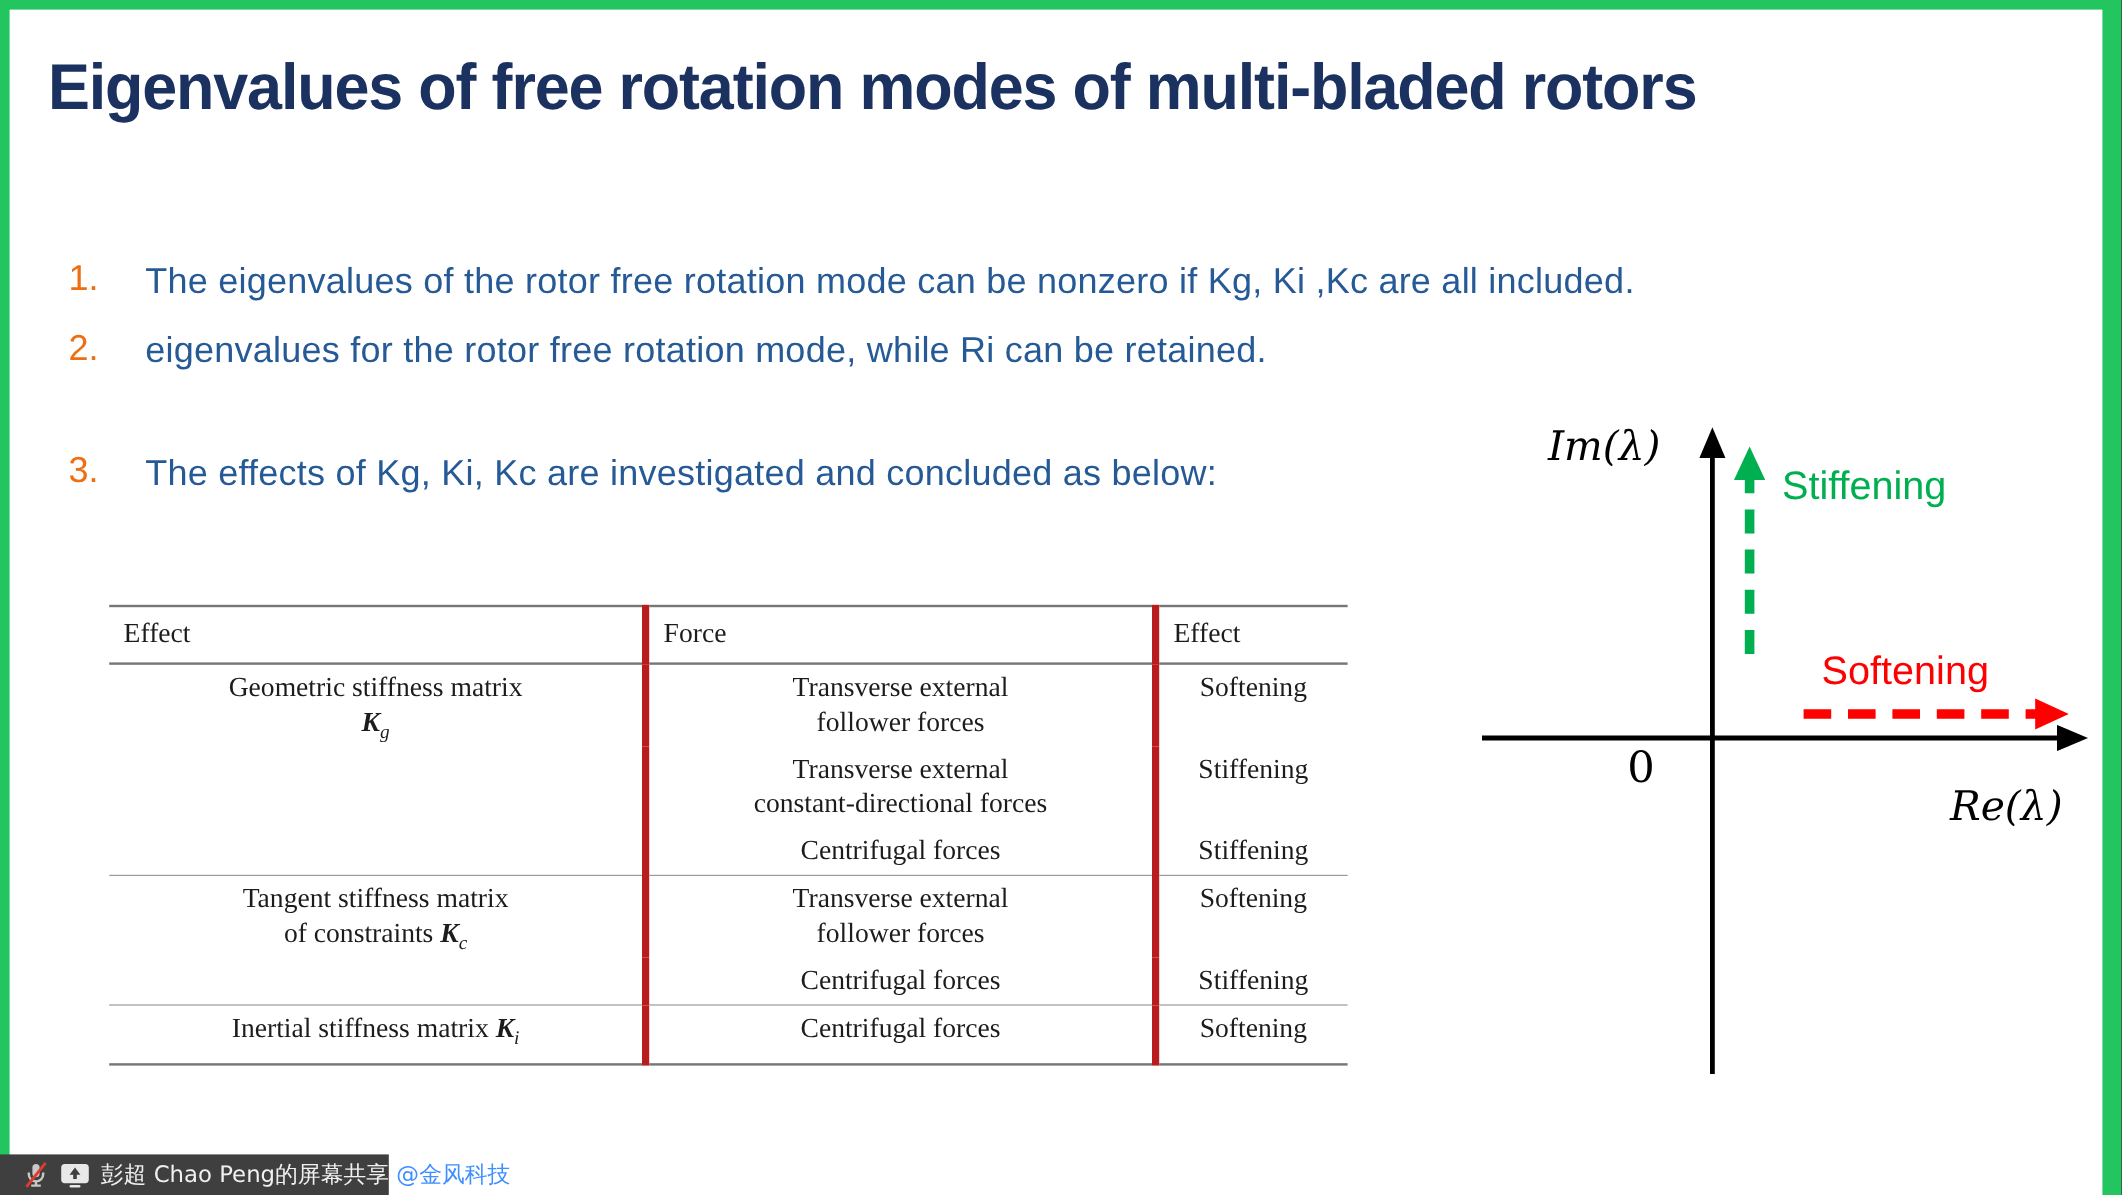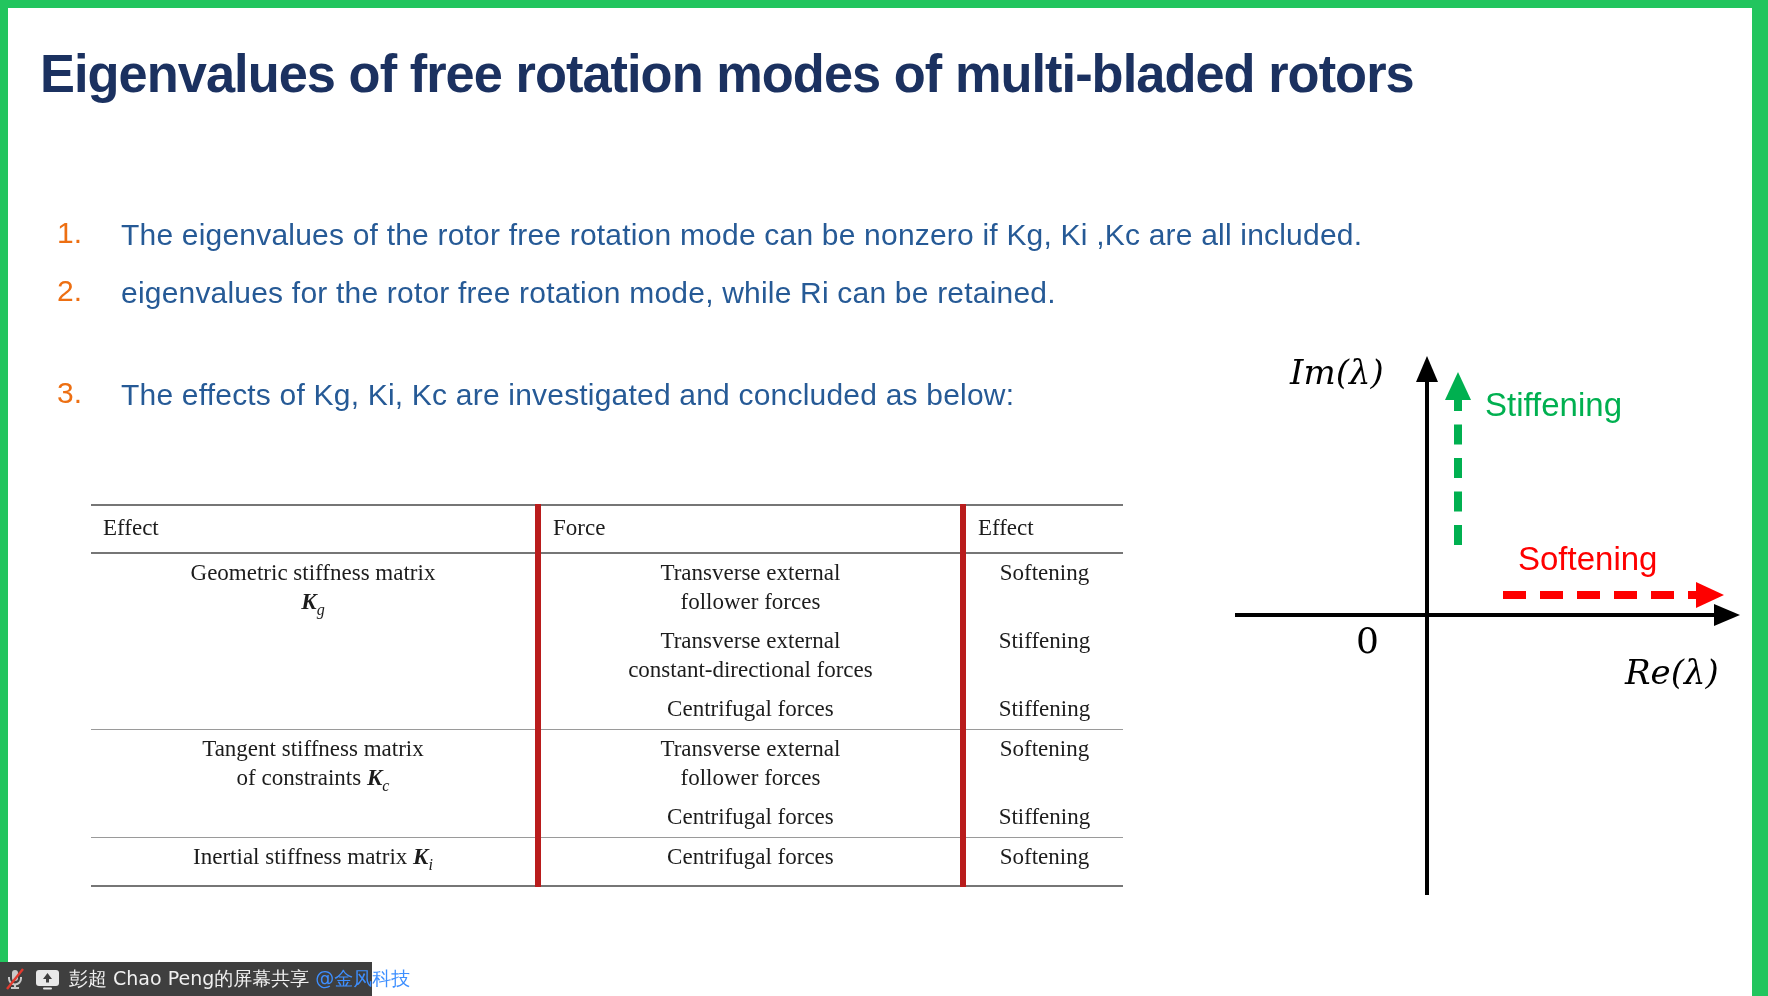--- a/index.html
+++ b/index.html
@@ -79,23 +79,23 @@
     position:absolute; left:405px; top:46px;
     font-size:33px; color:#00B050; white-space:nowrap;
   }
   #softening-label {
     position:absolute; left:438px; top:200px;
     font-size:33px; color:#FE0000; white-space:nowrap;
   }
 
   
   #share-bar {
-    position:absolute; left:0; top:962px; width:372px; height:34px;
+    position:absolute; left:0; top:962px; width:324px; height:34px;
     background:#3F3F3F; display:flex; align-items:center;
-    padding-left:4px; box-sizing:border-box; z-index:5;
+    padding-left:19px; box-sizing:border-box; z-index:5;
   }
   #share-bar .icon { flex:0 0 auto; margin-right:9px; display:flex; align-items:center; }
   #share-text {
     font-family:"DejaVu Sans", "Liberation Sans", sans-serif;
     font-size:19px; color:#F0F0F0; white-space:nowrap;
   }
   #share-mention { color:#3E8FFF; }
 </style>
 </head>
 <body>

